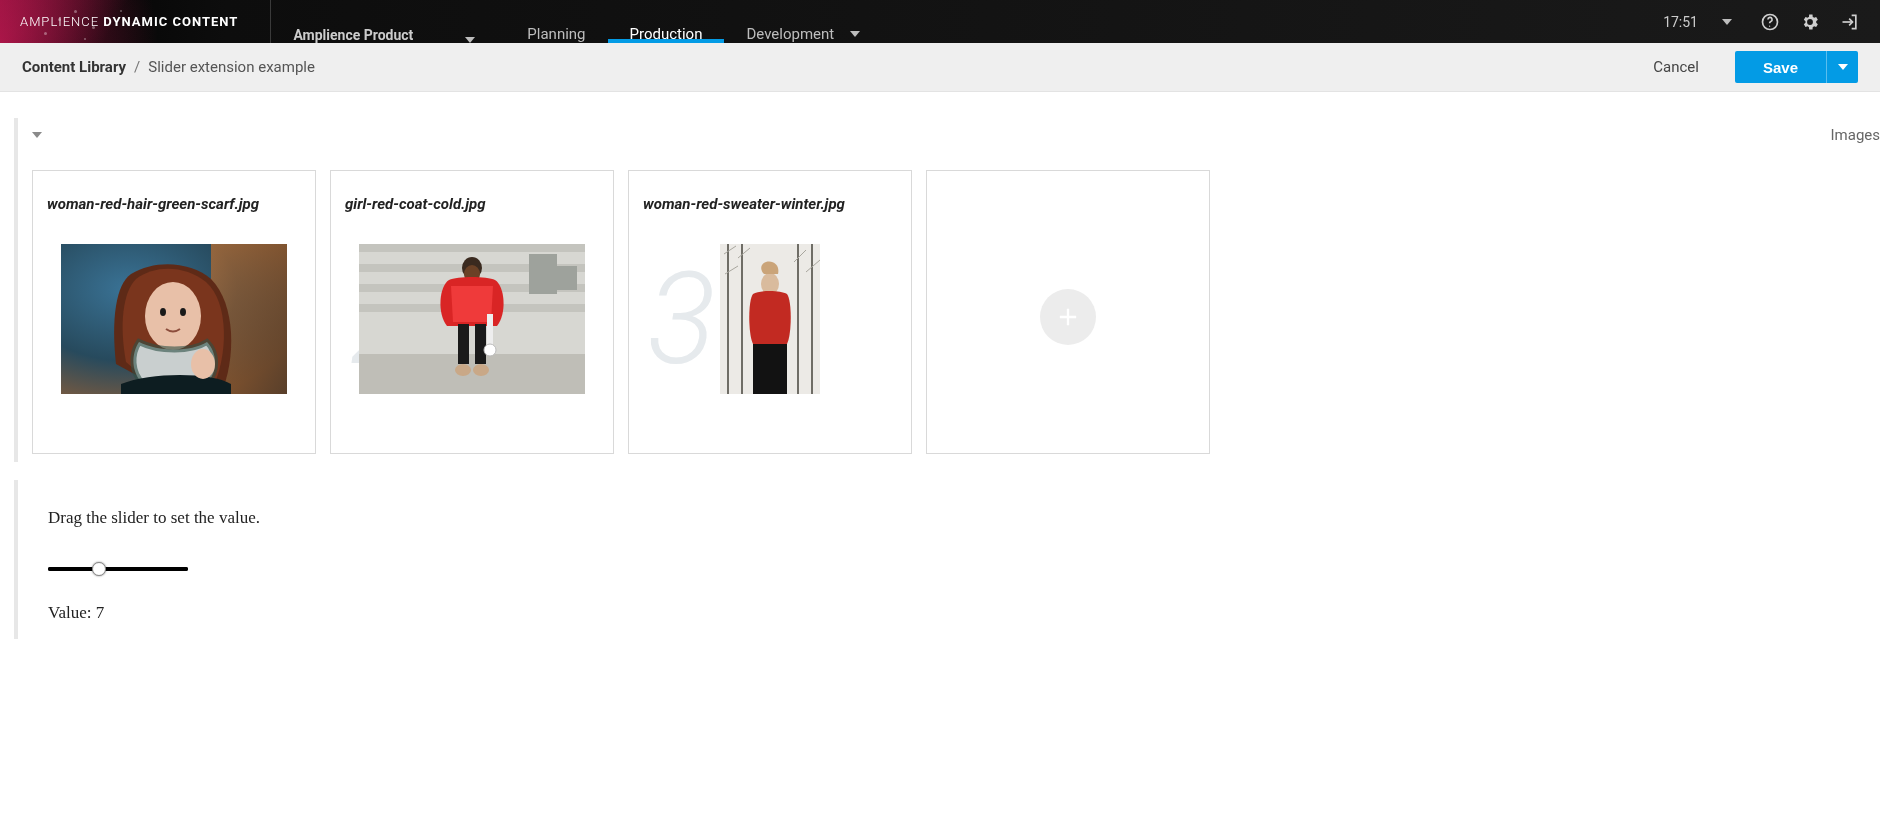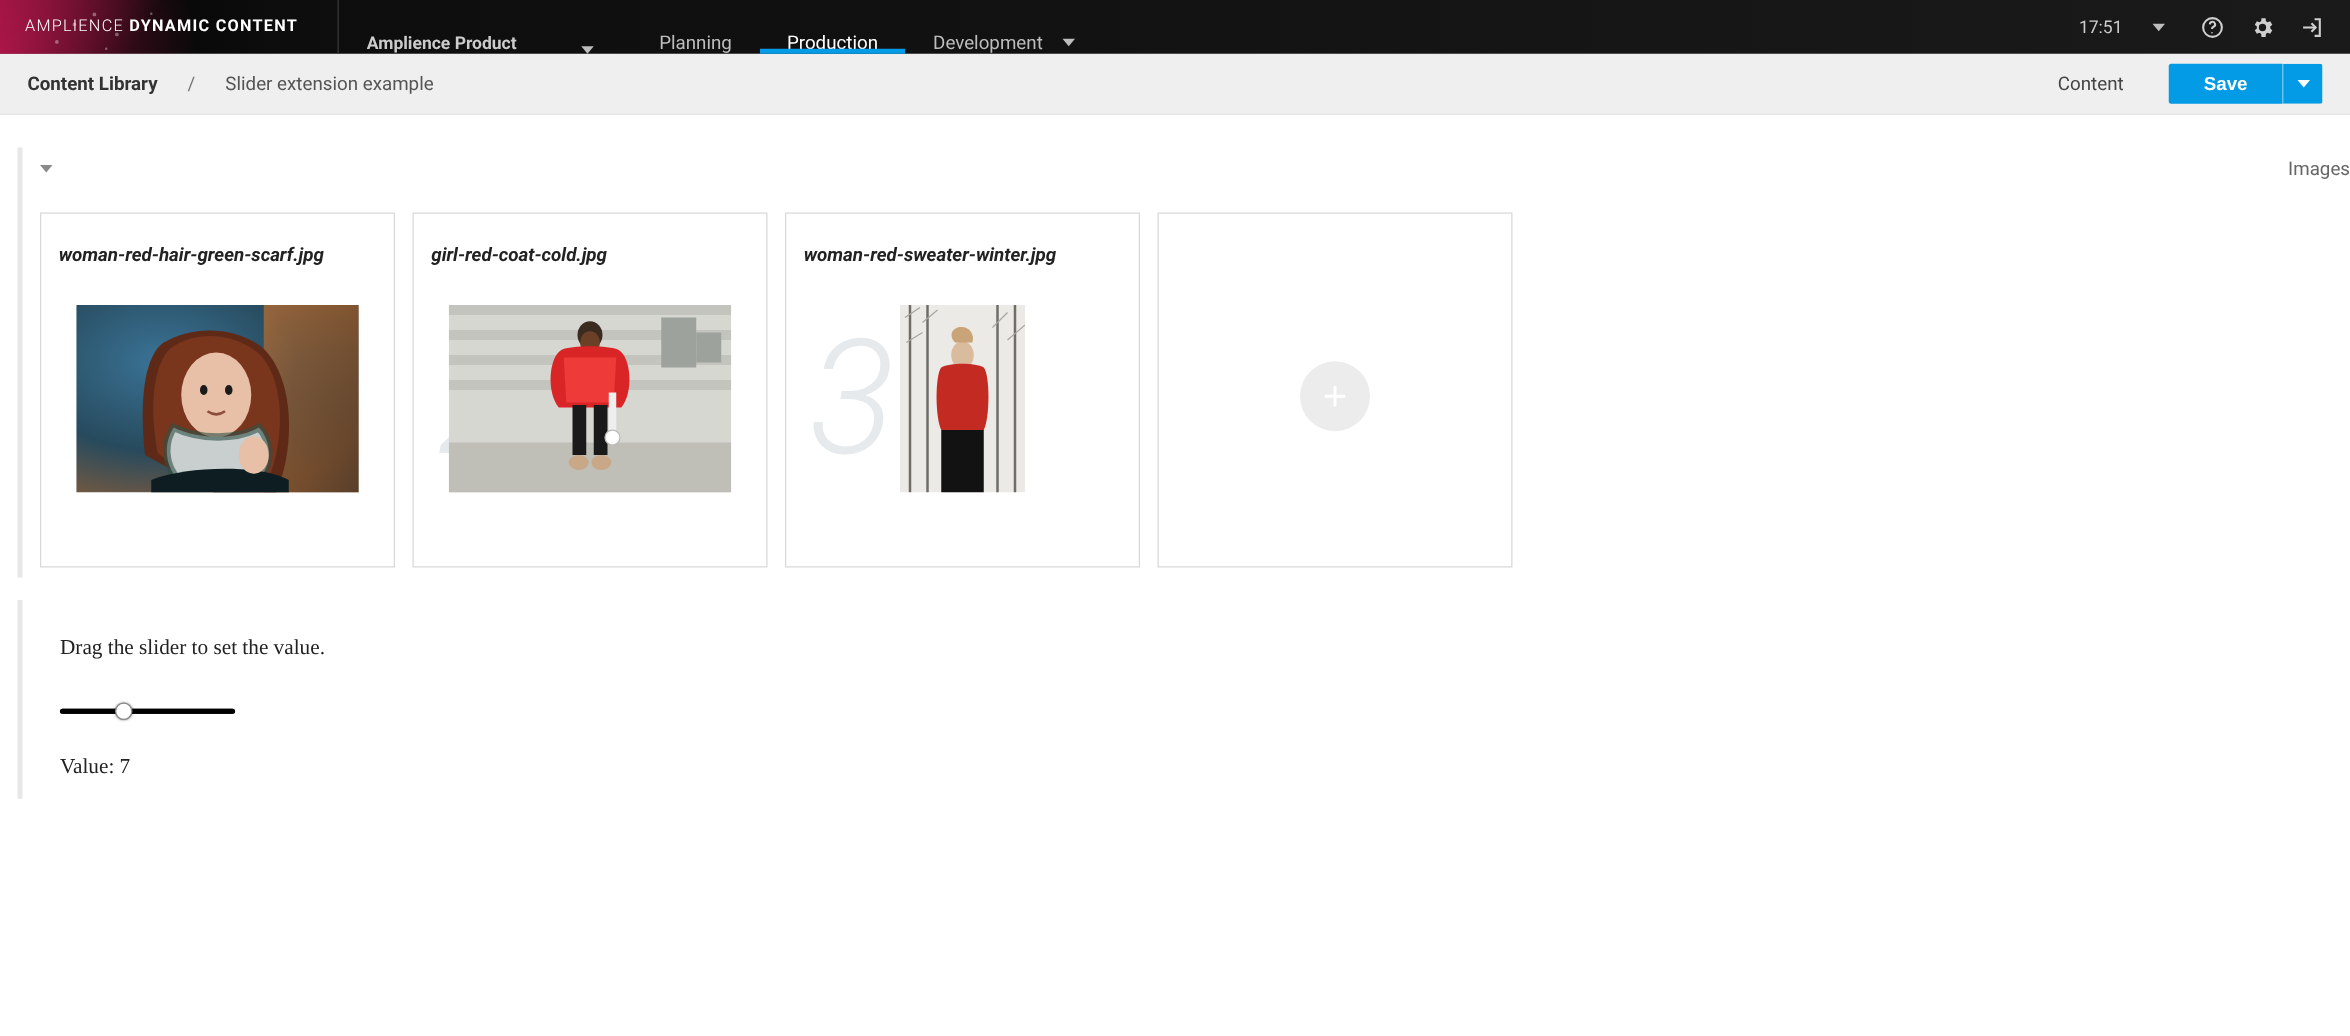--- a/index.html
+++ b/index.html
@@ -149,21 +149,21 @@
       display: flex;
       align-items: center;
       padding: 0 22px;
       gap: 10px;
     }
     .breadcrumb {
       font-size: 15px;
       color: #555;
       display: flex;
       align-items: center;
-      gap: 24px;
+      gap: 8px;
     }
     .breadcrumb .root {
       font-weight: 700;
       color: #333;
     }
     .breadcrumb .sep {
       color: #777;
     }
     .subbar .spacer { flex: 1; }
     .cancel-link {
@@ -411,21 +411,21 @@
   </div>
 </div>
 
 <div class="subbar">
   <div class="breadcrumb">
     <span class="root">Content Library</span>
     <span class="sep">/</span>
     <span>Slider extension example</span>
   </div>
   <div class="spacer"></div>
-  <span class="cancel-link">Content</span>
+  <span class="cancel-link">Cancel</span>
   <div class="save-group">
     <button class="save-btn">Save</button>
     <button class="save-chevron">
       <span class="chev"></span>
     </button>
   </div>
 </div>
 
 <div class="editor">
 

